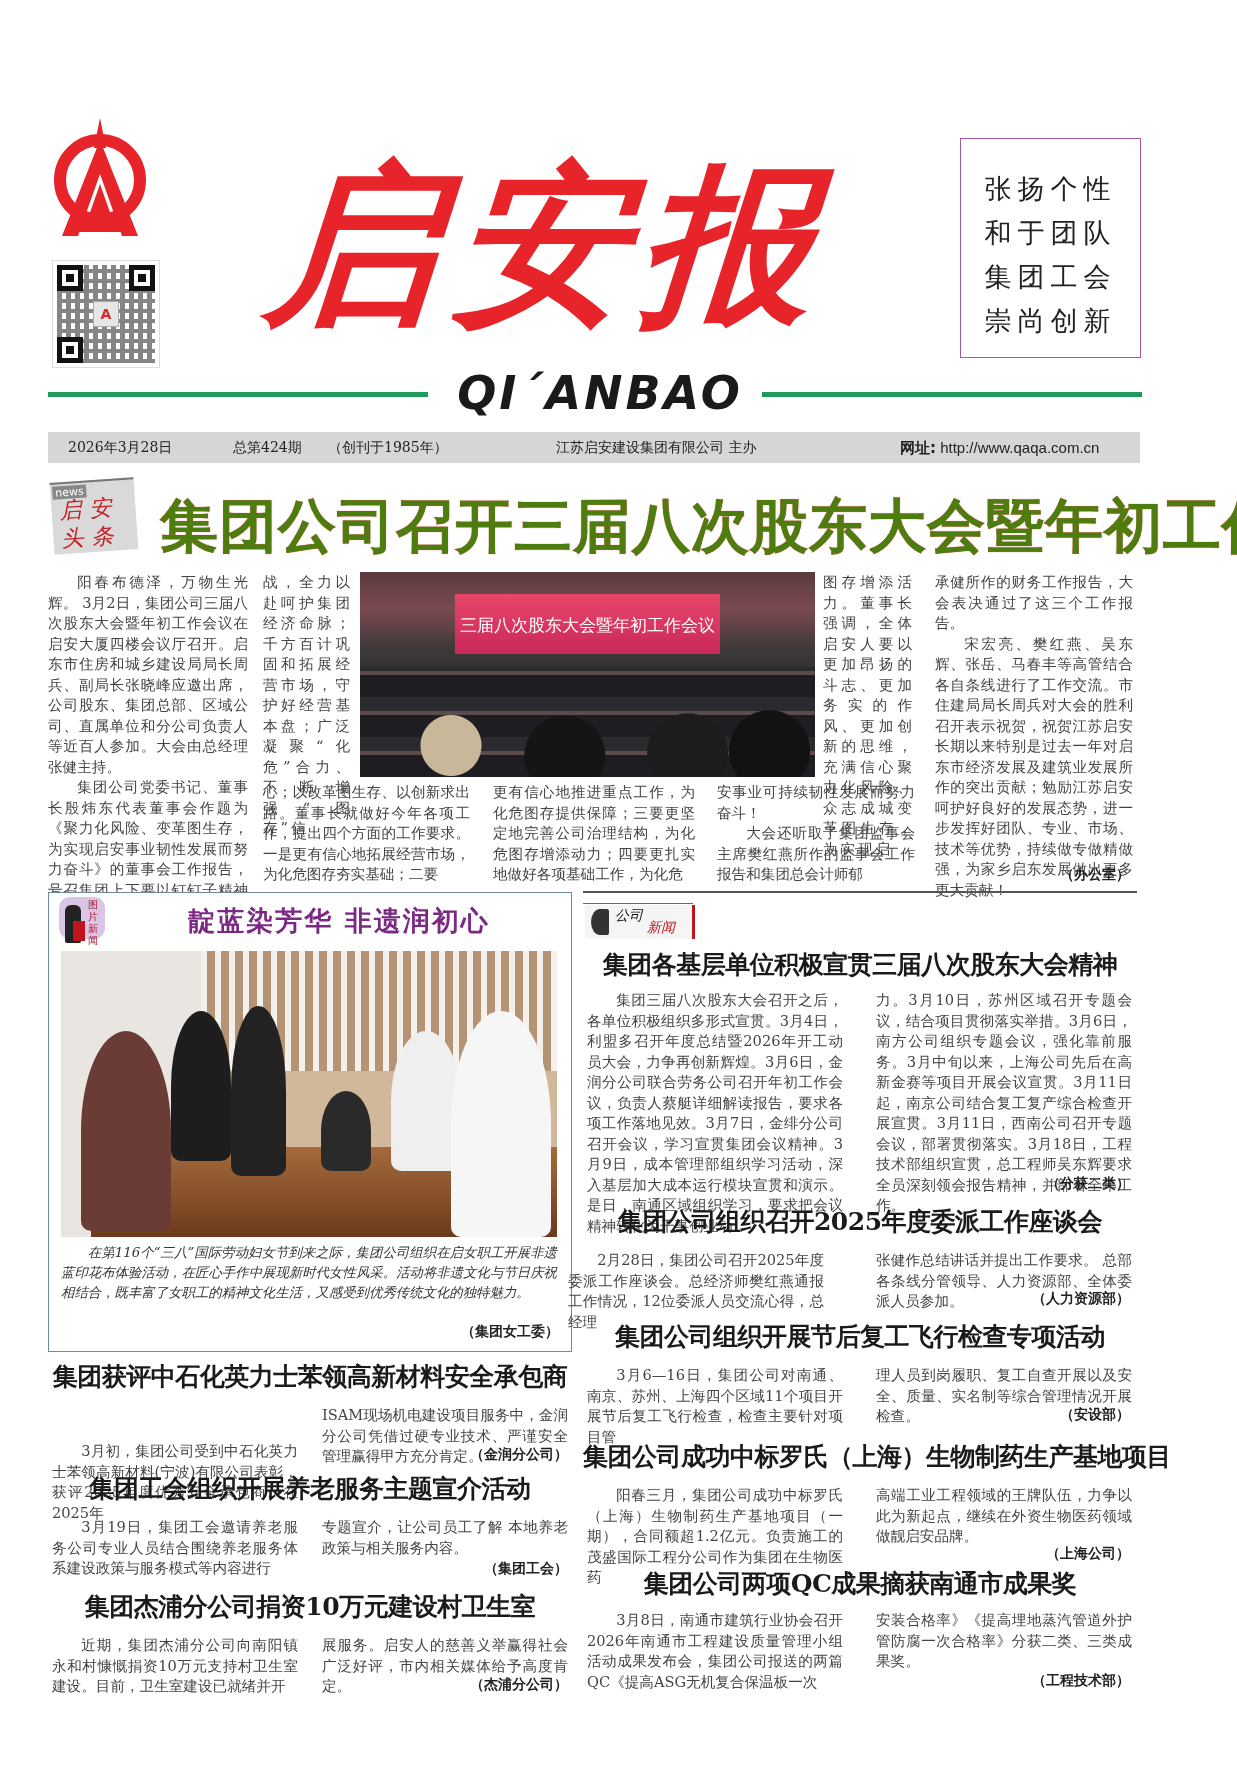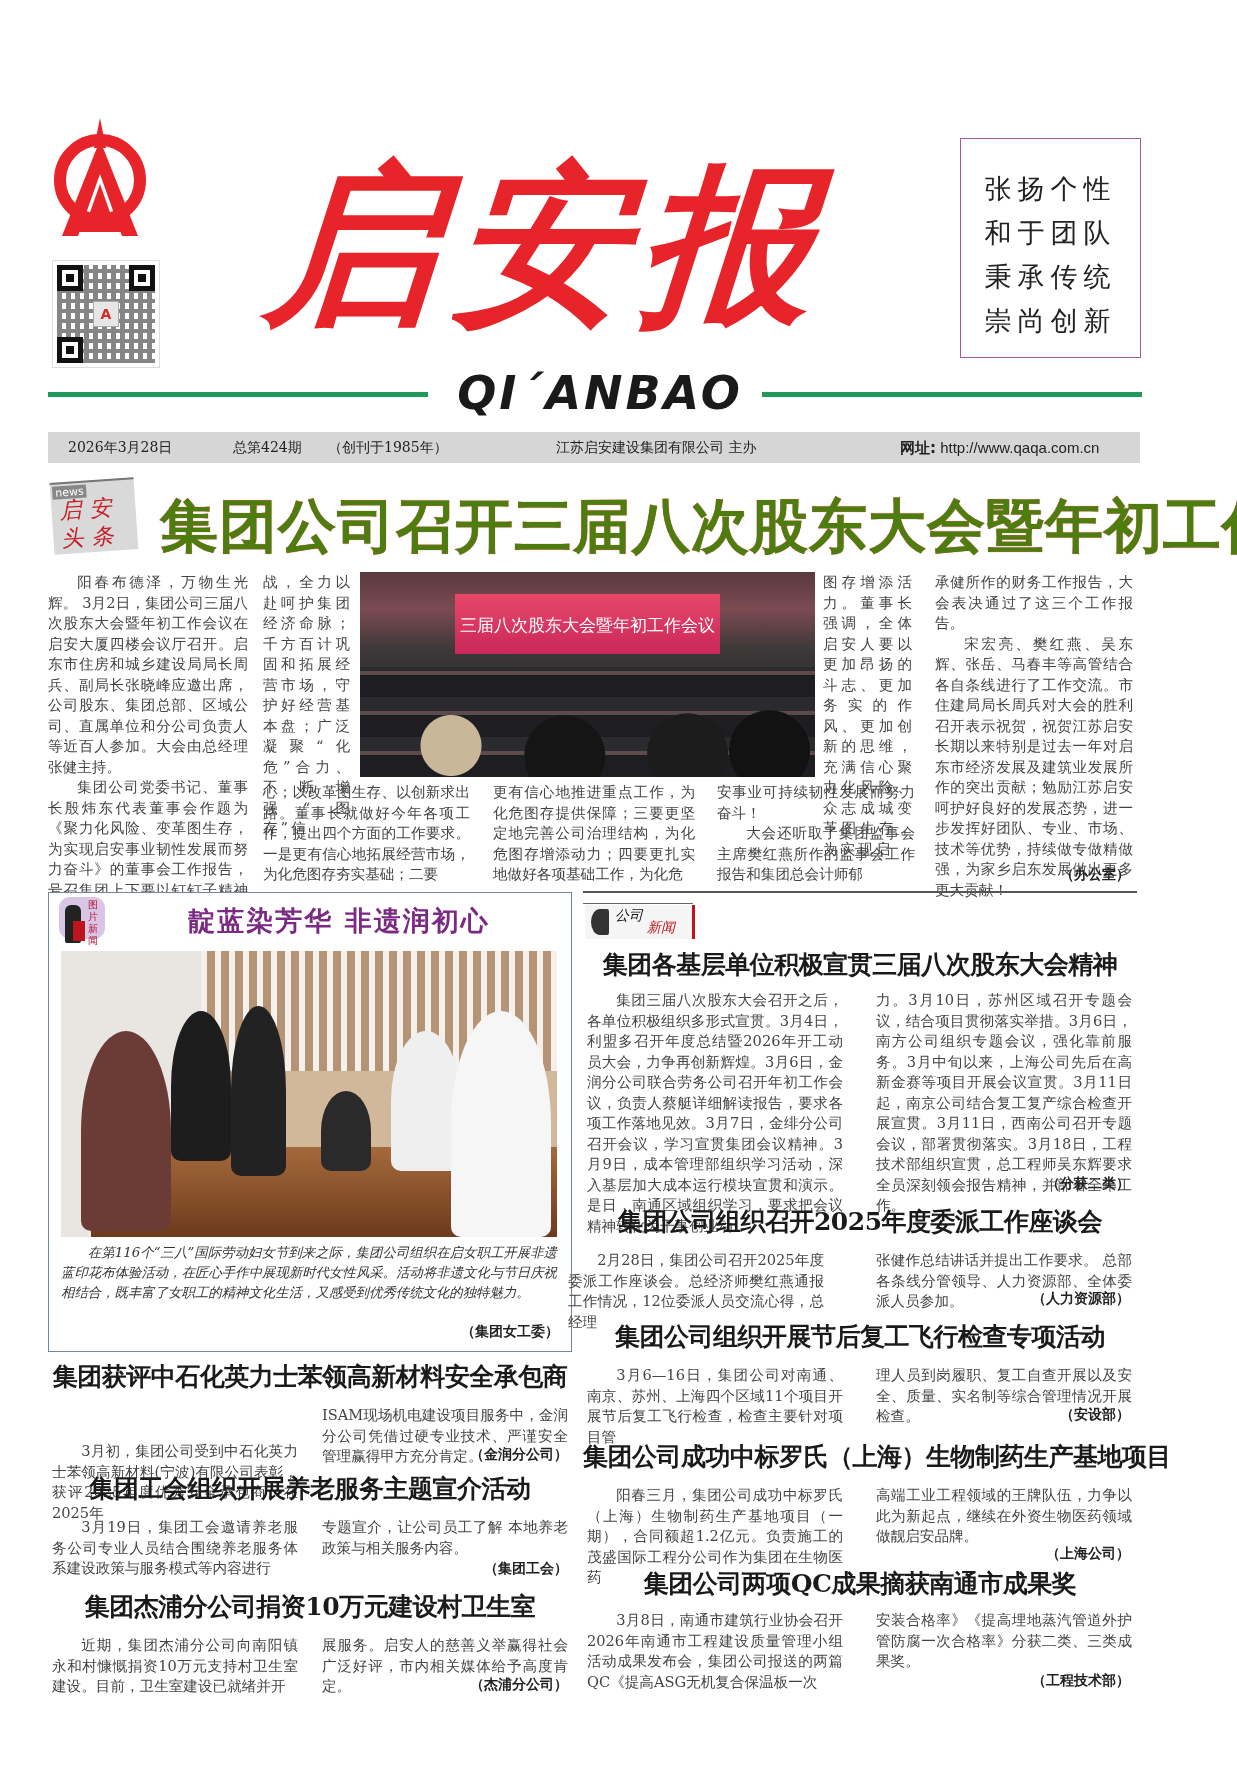--- a/index.html
+++ b/index.html
@@ -140,21 +140,21 @@
   <div class="qr-eye" style="right:4px;top:4px"></div>
   <div class="qr-eye" style="left:4px;bottom:4px"></div>
   <div class="qr-center">A</div>
 </div>
 
 <div class="abs title-cn">启安报</div>
 
 <div class="abs motto">
   <div>张扬个性</div>
   <div>和于团队</div>
-  <div>秉承传统</div>
+  <div>集团工会</div>
   <div>崇尚创新</div>
 </div>
 
 <div class="abs green-rule rule-l"></div>
 <div class="abs pinyin">QI´ANBAO</div>
 <div class="abs green-rule rule-r"></div>
 
 <div class="abs datebar">
   <span style="left:20px">2026年3月28日</span>
   <span style="left:185px">总第424期</span>

